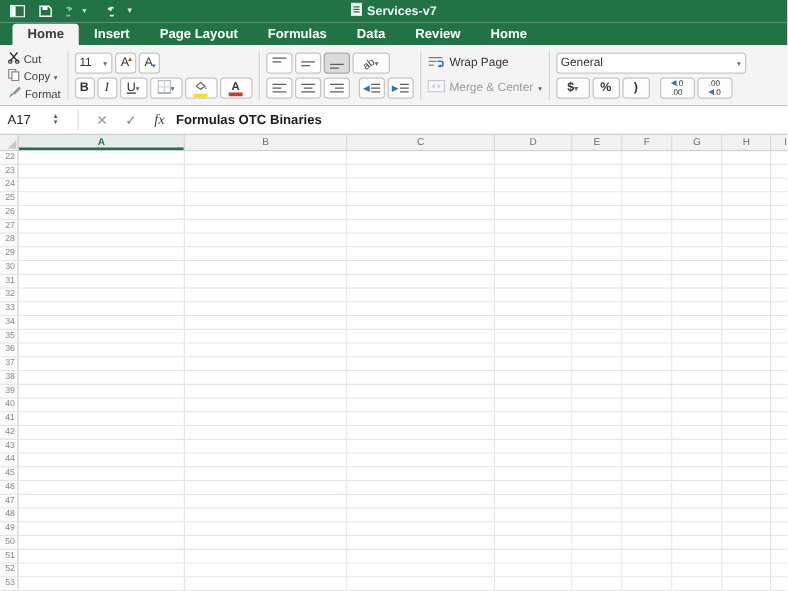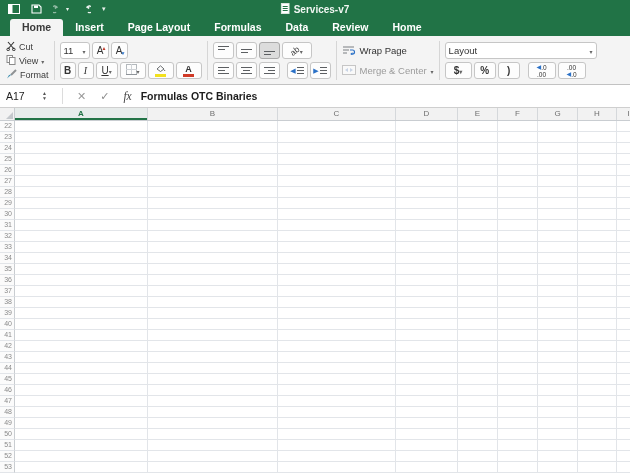--- a/index.html
+++ b/index.html
@@ -162,21 +162,21 @@
         </span>
         <span>Cut</span>
       </div>
       <div class="small-cmd">
         <span>
           <svg width="10" height="10">
               <rect x="1" y="0.5" width="5.5" height="7" fill="#fff" stroke="#8a8a8a"></rect>
               <rect x="3.5" y="2.5" width="5.5" height="7" fill="#fff" stroke="#8a8a8a"></rect>
             </svg>
         </span>
-        <span>View</span>
+        <span>Copy</span>
         <span class="lone-caret"></span>
       </div>
       <div class="small-cmd">
         <span>
           <svg width="11" height="10">
               <path d="M10 1 L5 6" stroke="#8f9294" stroke-width="2"></path>
               <path d="M5.5 5.5 L1 9.5 L3 6 Z" fill="#3e8fb0"></path>
             </svg>
         </span>
         <span>Format</span>
@@ -325,21 +325,21 @@
       </span>
       <span class="dis">Merge &amp; Center</span>
       <span class="lone-caret"></span>
     </div>
   </div>
 
   <div class="vsep"></div>
 
   <div class="rgroup num-group" style="gap:3px; justify-content:center;">
     <div class="combo general-box">
-      <span>Layout</span>
+      <span>General</span>
       <span class="lone-caret"></span>
     </div>
     <div class="rrow">
       <div class="rbtn" style="width:27px;font-weight:bold">
         <span>$</span>
         <span class="lone-caret"></span>
       </div>
       <div class="rbtn" style="width:22px;font-weight:bold">%</div>
       <div class="rbtn" style="width:22px;font-weight:bold">)</div>
       <div class="rbtn dec-btn" style="margin-left:6px">

